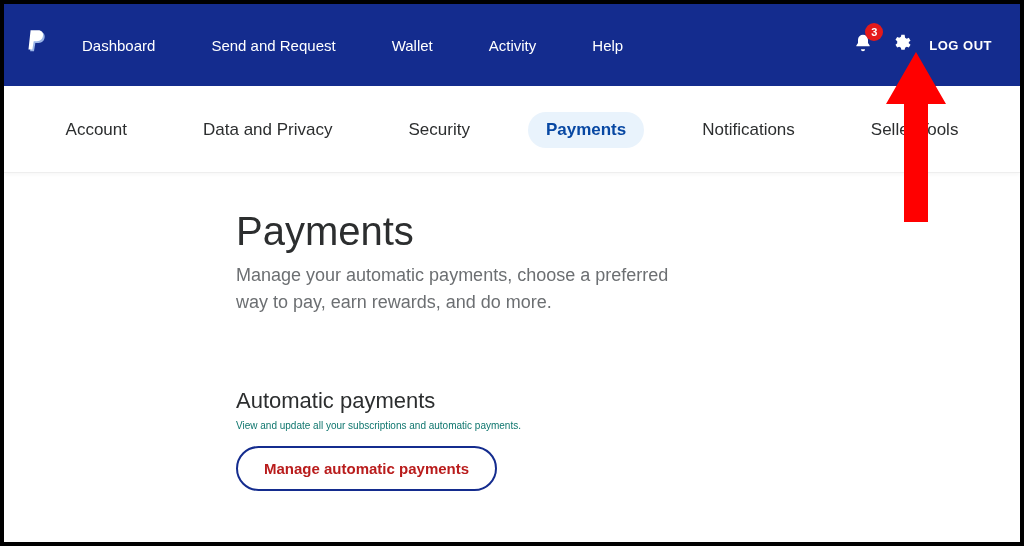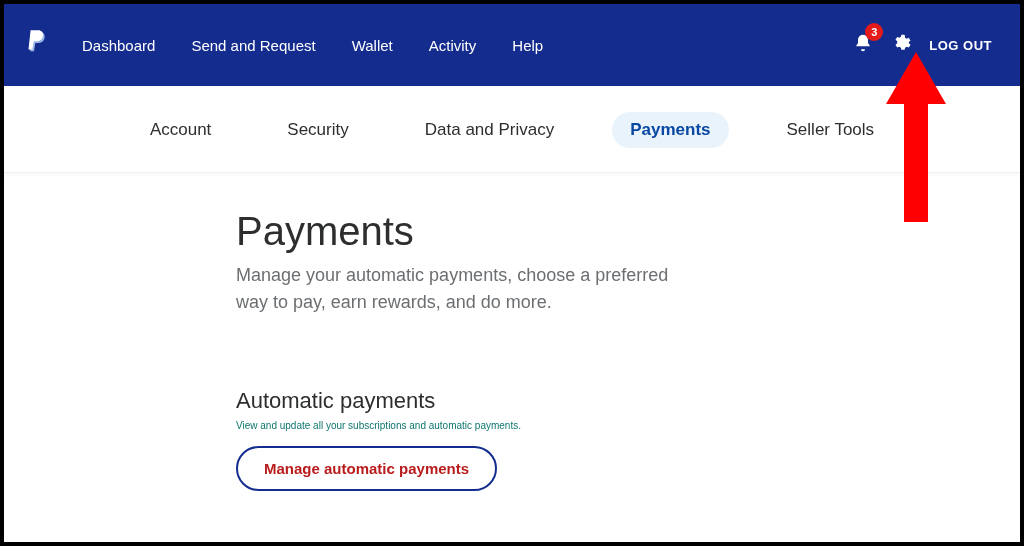--- a/index.html
+++ b/index.html
@@ -26,21 +26,21 @@
       padding: 0 28px 0 22px;
       color: #fff;
     }
     .logo {
       width: 22px;
       height: 26px;
       margin-right: 34px;
     }
     .nav-main {
       display: flex;
-      gap: 36px;
+      gap: 56px;
       flex: 1;
     }
     .nav-main a {
       color: #fff;
       text-decoration: none;
       font-size: 15px;
       font-weight: 500;
       cursor: pointer;
     }
     .nav-right {
@@ -190,23 +190,24 @@
           <path d="M12 8a4 4 0 1 0 0 8 4 4 0 0 0 0-8zm9.4 4a7.7 7.7 0 0 0-.1-1.2l2.1-1.6-2-3.4-2.5 1a7.6 7.6 0 0 0-2-1.2L16.4 2h-4l-.5 2.6a7.6 7.6 0 0 0-2 1.2l-2.5-1-2 3.4 2.1 1.6a7.7 7.7 0 0 0 0 2.4L5.4 14l2 3.4 2.5-1a7.6 7.6 0 0 0 2 1.2l.5 2.6h4l.5-2.6a7.6 7.6 0 0 0 2-1.2l2.5 1 2-3.4-2.1-1.6c.1-.4.1-.8.1-1.2z"></path>
         </svg>
       </span>
       <span class="logout">LOG OUT</span>
     </div>
   </div>
 
   <div class="subnav-wrap">
     <nav class="subnav">
       <a>Account</a>
+      <a>Data and Privacy</a>
       <a>Security</a>
-      <a>Data and Privacy</a>
       <a class="active">Payments</a>
+      <a>Notifications</a>
       <a>Seller Tools</a>
     </nav>
   </div>
 
   <div class="content">
     <h1 class="page-title">Payments</h1>
     <p class="page-subtitle">Manage your automatic payments, choose a preferred way to pay, earn rewards, and do more.</p>
 
     <div class="section">
       <h2 class="section-title">Automatic payments</h2>

